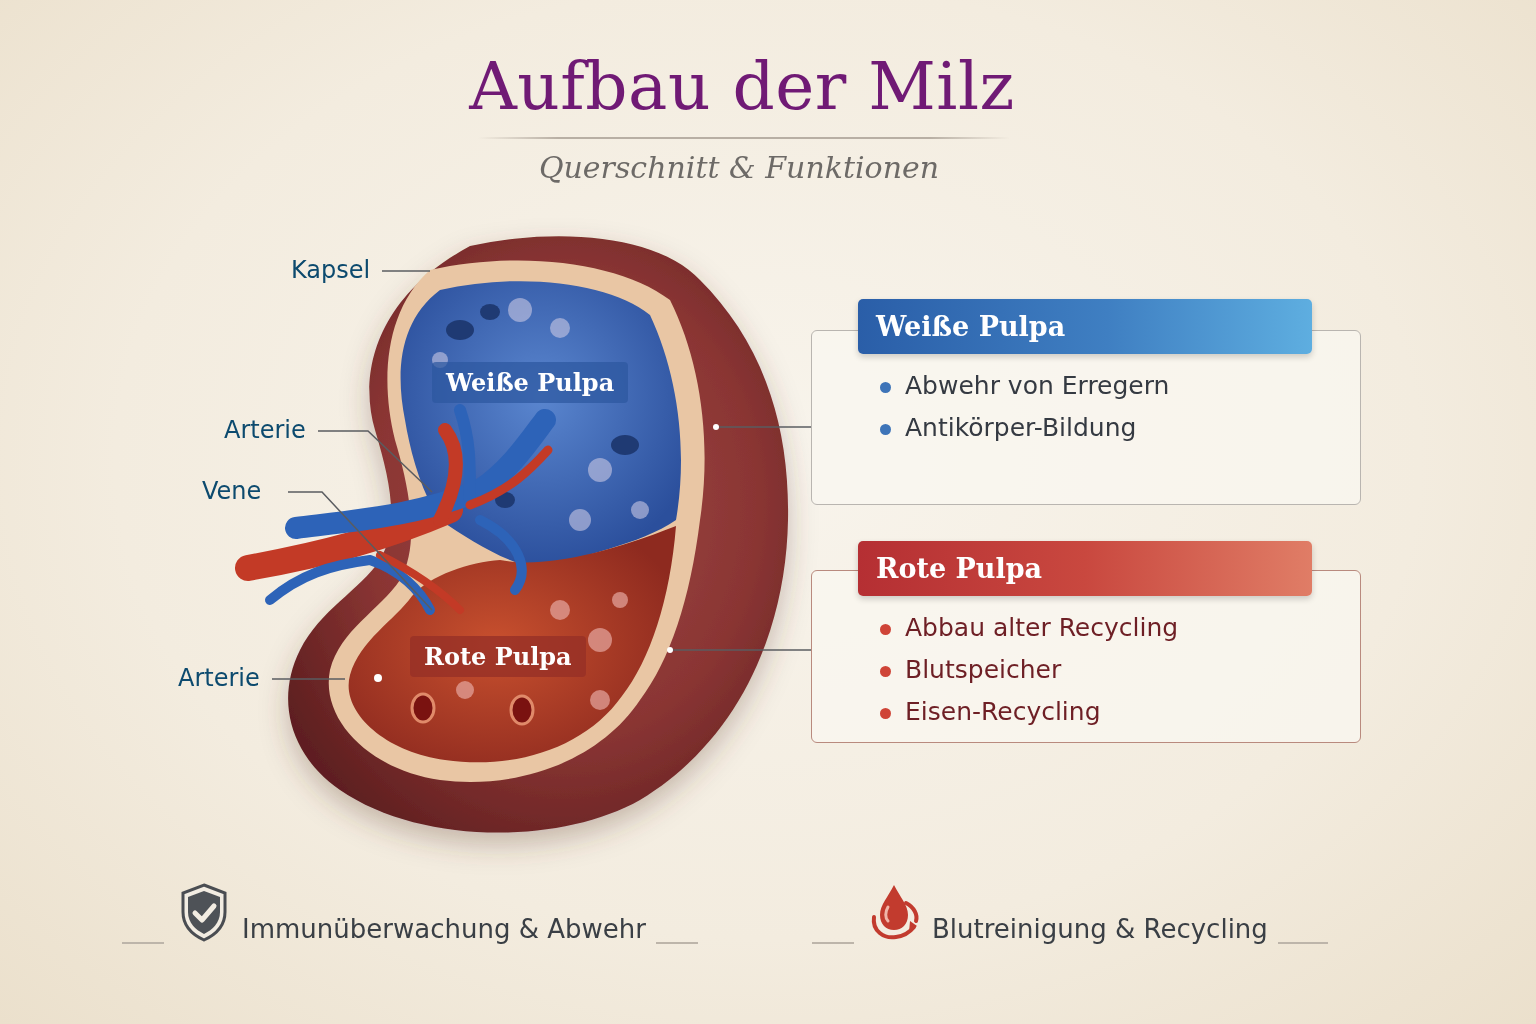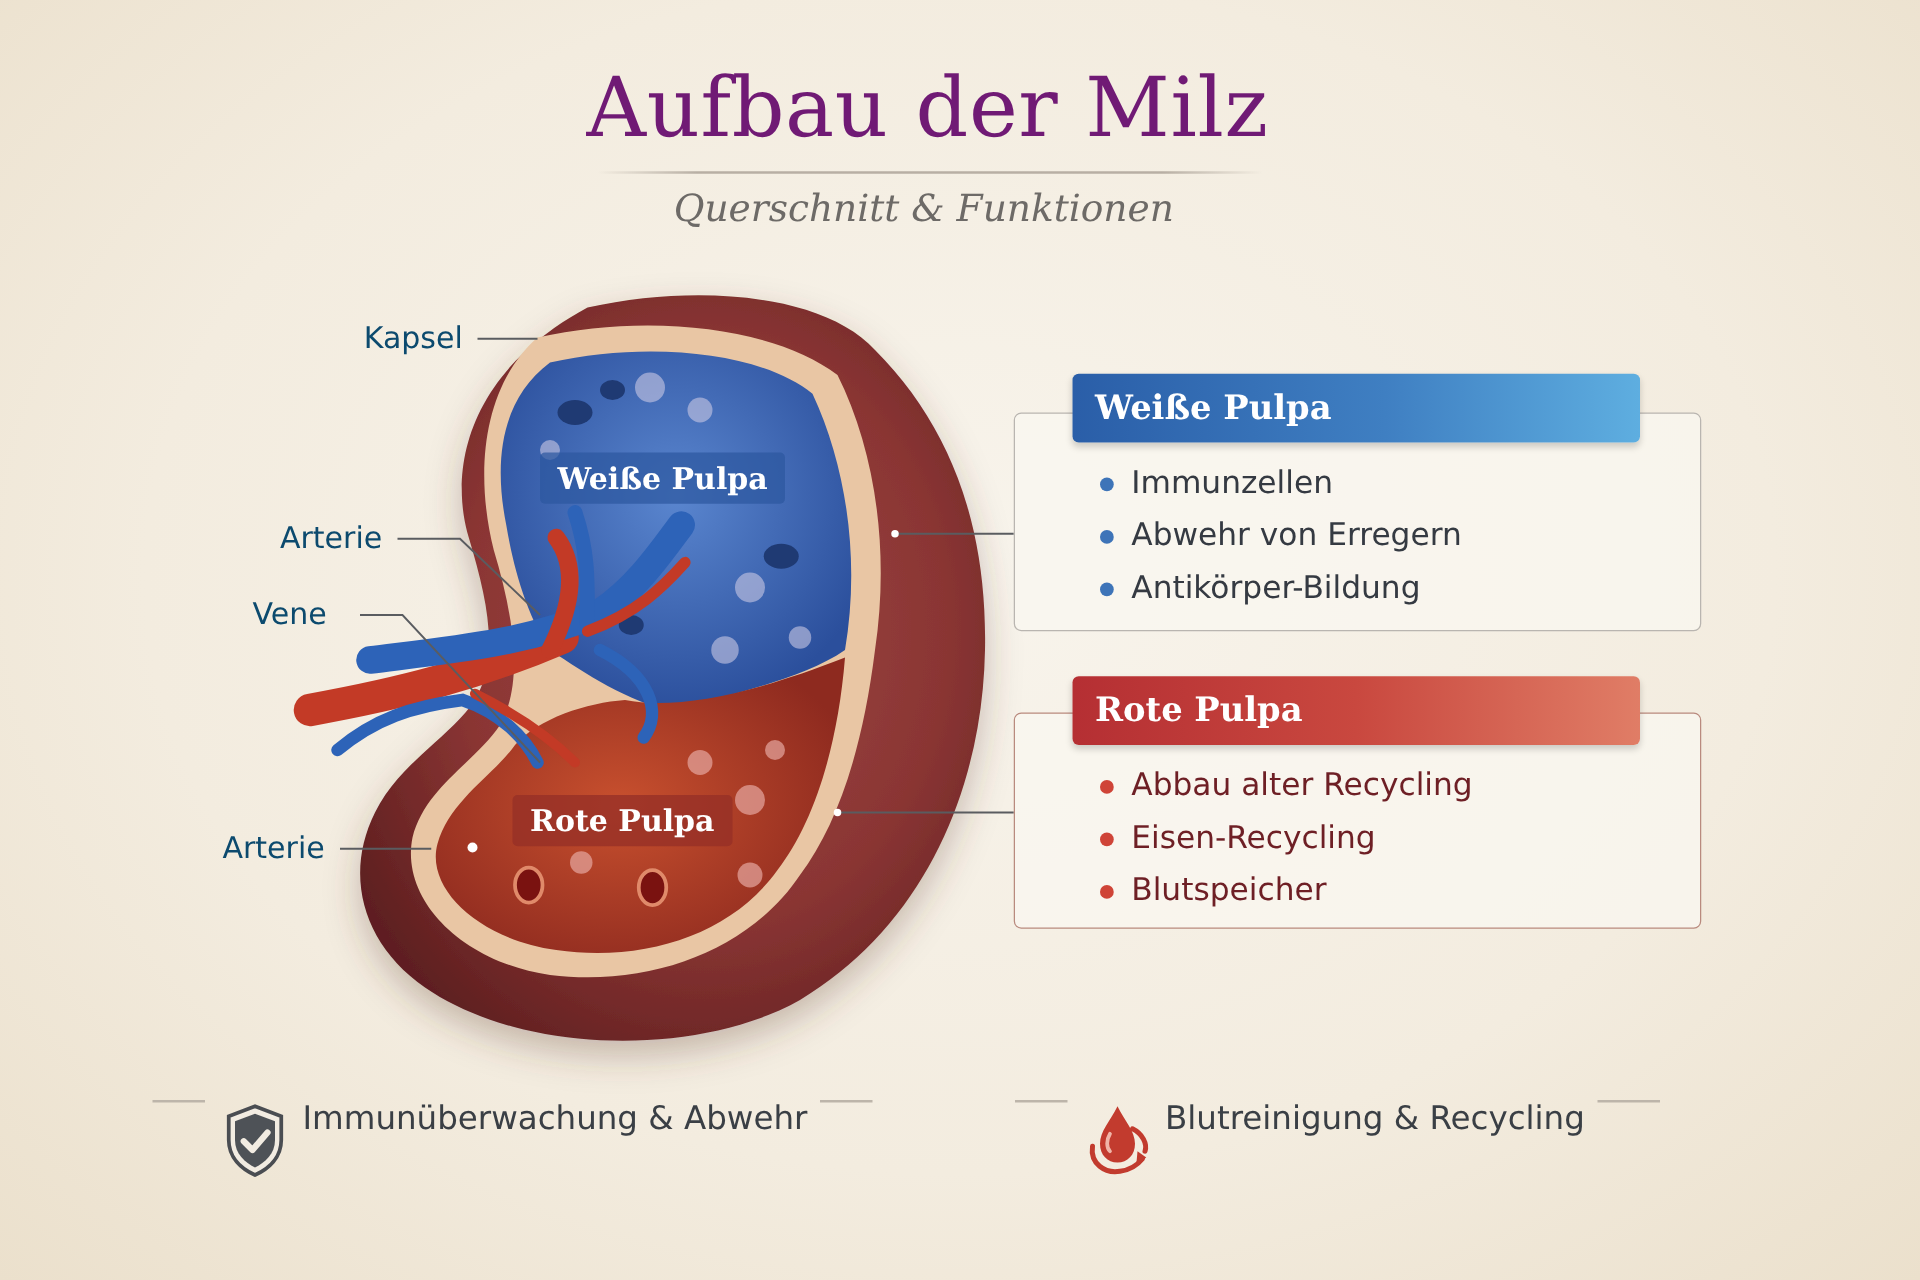--- a/index.html
+++ b/index.html
@@ -49,21 +49,21 @@
   .plist { position: absolute; left: 880px; list-style: none; }
   .plist li { display: flex; align-items: center; height: 42px; font-size: 25px; }
   .plist .dot { width: 11px; height: 11px; border-radius: 50%; margin-right: 14px; margin-top: 4px; }
   .plist.white { top: 364px; }
   .plist.white li { color: #353a42; }
   .plist.white .dot { background: #3e74b8; }
   .plist.red { top: 606px; }
   .plist.red li { color: #6e1f25; }
   .plist.red .dot { background: #cf4437; }
 
-  .footer-item { position: absolute; top: 880px; height: 64px; display: flex; align-items: flex-start; }
+  .footer-item { position: absolute; top: 880px; height: 64px; display: flex; align-items: flex-end; }
   .footer-line { width: 42px; height: 2px; background: #bdb5aa; }
   .footer-text { font-size: 26px; color: #3a3f45; margin: 0 10px; }
   .footer-icon { width: 56px; height: 64px; display: flex; align-items: center; justify-content: center; margin-left: 12px; }
 </style>
 </head>
 <body>
 
 <div class="title">Aufbau der Milz</div>
 <div class="title-rule"></div>
 <div class="subtitle">Querschnitt &amp; Funktionen</div>
@@ -147,46 +147,42 @@
 <div class="callout-label" style="left:178px; top:664px;">Arterie</div>
 
 <div class="inlabel white">Weiße Pulpa</div>
 <div class="inlabel red">Rote Pulpa</div>
 
 <div class="panel white"></div>
 <div class="panel-header white">Weiße Pulpa</div>
 <ul class="plist white">
   <li>
       <span class="dot"></span>
-      <span>Immunzellen</span>
-    </li>
-  <li>
-      <span class="dot"></span>
       <span>Abwehr von Erregern</span>
     </li>
   <li>
       <span class="dot"></span>
       <span>Antikörper-Bildung</span>
     </li>
 </ul>
 
 <div class="panel red"></div>
 <div class="panel-header red">Rote Pulpa</div>
 <ul class="plist red">
   <li>
       <span class="dot"></span>
       <span>Abbau alter Recycling</span>
     </li>
   <li>
       <span class="dot"></span>
+      <span>Blutspeicher</span>
+    </li>
+  <li>
+      <span class="dot"></span>
       <span>Eisen-Recycling</span>
-    </li>
-  <li>
-      <span class="dot"></span>
-      <span>Blutspeicher</span>
     </li>
 </ul>
 
 <div class="footer-item" style="left:122px;">
   <span class="footer-line"></span>
   <span class="footer-icon">
     <svg width="50" height="60" viewBox="0 0 50 60">
       <path d="M25,3 L46,11 L46,30 C46,44 36,53 25,58 C14,53 4,44 4,30 L4,11 Z" fill="#f2ece2" stroke="#4a4d52" stroke-width="3"></path>
       <path d="M25,9 L41,15 L41,30 C41,41 33,48 25,52 C17,48 9,41 9,30 L9,15 Z" fill="#4e5257"></path>
       <path d="M16,31 L23,38 L35,24" stroke="#f2ece2" stroke-width="5" fill="none" stroke-linecap="round" stroke-linejoin="round"></path>

